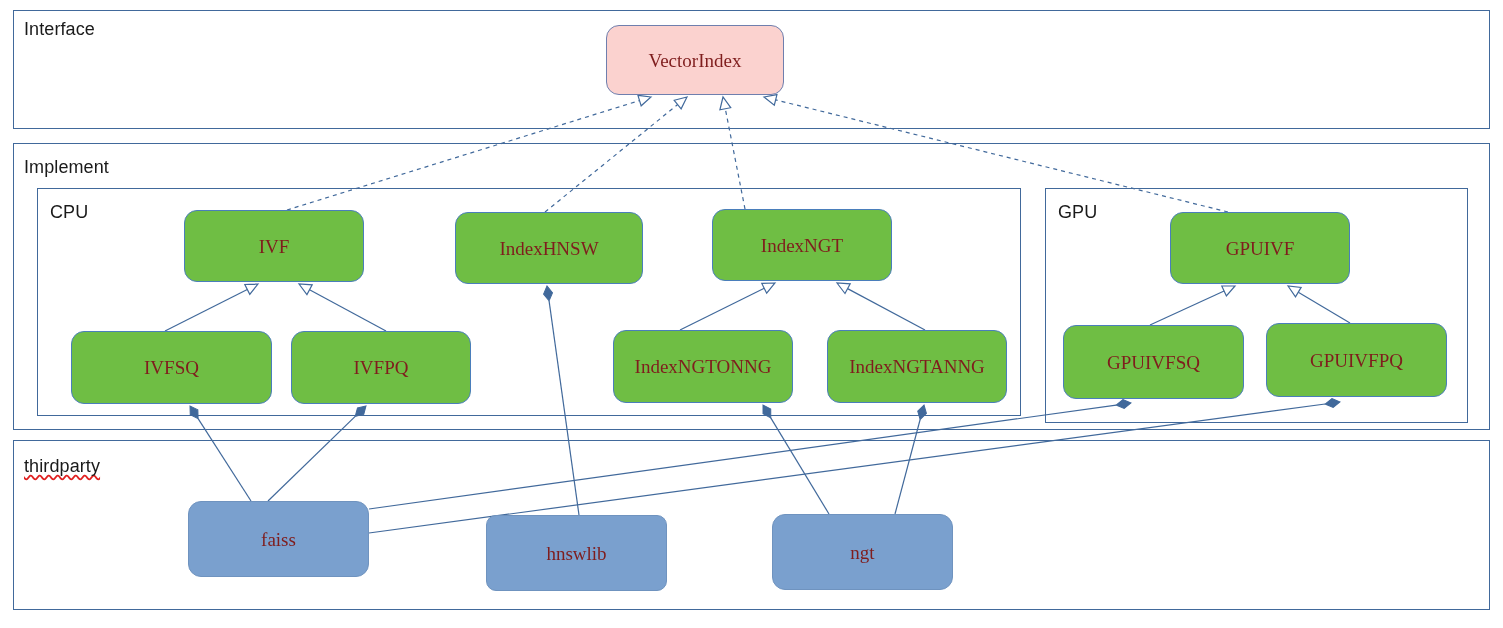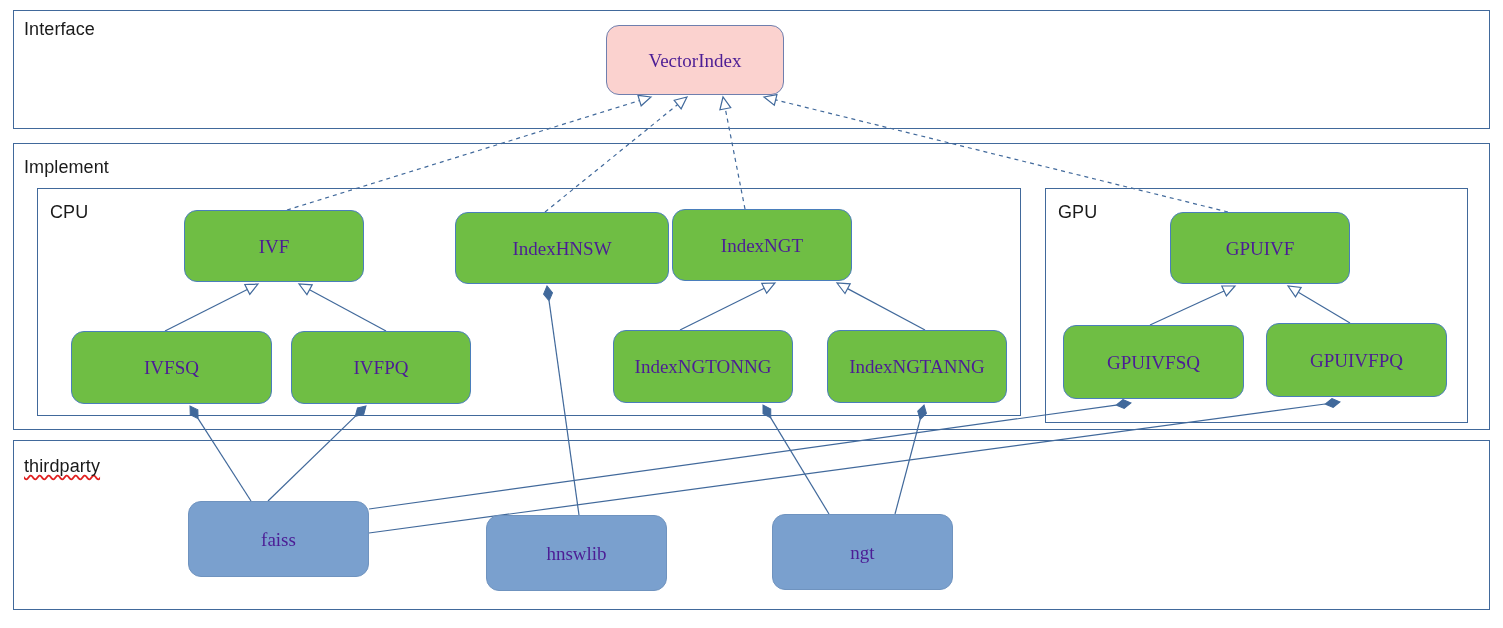--- a/index.html
+++ b/index.html
@@ -51,21 +51,21 @@
   .node {
     position: absolute;
     box-sizing: border-box;
     border-radius: 13px;
     border: 1px solid #4a7ebb;
     display: flex;
     align-items: center;
     justify-content: center;
     font-family: "Liberation Serif", serif;
     font-size: 19px;
-    color: #4c1d95;
+    color: #7f1d1d;
     z-index: 8;
     text-align: center;
     line-height: 1;
   }
   .node.iface  { background: #fbd2cf; border-color: #6f7fae; }
   .node.impl   { background: #6fbe44; border-color: #4a7ebb; }
   .node.third  { background: #7aa0ce; border-color: #6f93bf; }
 </style>
 </head>
 <body>
@@ -154,27 +154,27 @@
         <g>
           <line x1="895" y1="514" x2="920.1433381544266" y2="419.49572900577607" stroke="#41699b" stroke-width="1.2"></line>
           <polygon points="0,0 -7.5,-4.5 -15,0 -7.5,4.5" fill="#41699b" stroke="#41699b" stroke-width="1" transform="translate(924,405) rotate(-75.1013045655997)"></polygon>
         </g>
       </g>
   </svg>
 
   <div id="nodes">
       <div class="node iface" style="left: 606px; top: 25px; width: 178px; height: 70px; background: rgb(251, 210, 207);">VectorIndex</div>
       <div class="node impl" style="left: 184px; top: 210px; width: 180px; height: 72px; background: rgb(111, 190, 68);">IVF</div>
-      <div class="node impl" style="left: 455px; top: 212px; width: 214px; height: 72px; background: rgb(111, 190, 68);">IndexHNSW</div>
-      <div class="node impl" style="left: 672px; top: 209px; width: 180px; height: 72px; background: rgb(111, 190, 68);">IndexNGT</div>
+      <div class="node impl" style="left: 455px; top: 212px; width: 188px; height: 72px; background: rgb(111, 190, 68);">IndexHNSW</div>
+      <div class="node impl" style="left: 712px; top: 209px; width: 180px; height: 72px; background: rgb(111, 190, 68);">IndexNGT</div>
       <div class="node impl" style="left: 1170px; top: 212px; width: 180px; height: 72px; background: rgb(111, 190, 68);">GPUIVF</div>
       <div class="node impl" style="left: 71px; top: 331px; width: 201px; height: 73px; background: rgb(111, 190, 68);">IVFSQ</div>
       <div class="node impl" style="left: 291px; top: 331px; width: 180px; height: 73px; background: rgb(111, 190, 68);">IVFPQ</div>
       <div class="node impl" style="left: 613px; top: 330px; width: 180px; height: 73px; background: rgb(111, 190, 68);">IndexNGTONNG</div>
       <div class="node impl" style="left: 827px; top: 330px; width: 180px; height: 73px; background: rgb(111, 190, 68);">IndexNGTANNG</div>
       <div class="node impl" style="left: 1063px; top: 325px; width: 181px; height: 74px; background: rgb(111, 190, 68);">GPUIVFSQ</div>
       <div class="node impl" style="left: 1266px; top: 323px; width: 181px; height: 74px; background: rgb(111, 190, 68);">GPUIVFPQ</div>
       <div class="node third" style="left: 188px; top: 501px; width: 181px; height: 76px; background: rgb(122, 160, 206);">faiss</div>
-      <div class="node third" style="left: 486px; top: 515px; width: 181px; height: 76px; background: rgb(122, 160, 206);">hnswlib</div>
+      <div class="node third" style="left: 486px; top: 515px; width: 181px; height: 76px; background: rgb(122, 160, 206); border-radius: 10px;">hnswlib</div>
       <div class="node third" style="left: 772px; top: 514px; width: 181px; height: 76px; background: rgb(122, 160, 206);">ngt</div>
     </div>
 
 </div>
 
 </body></html>

